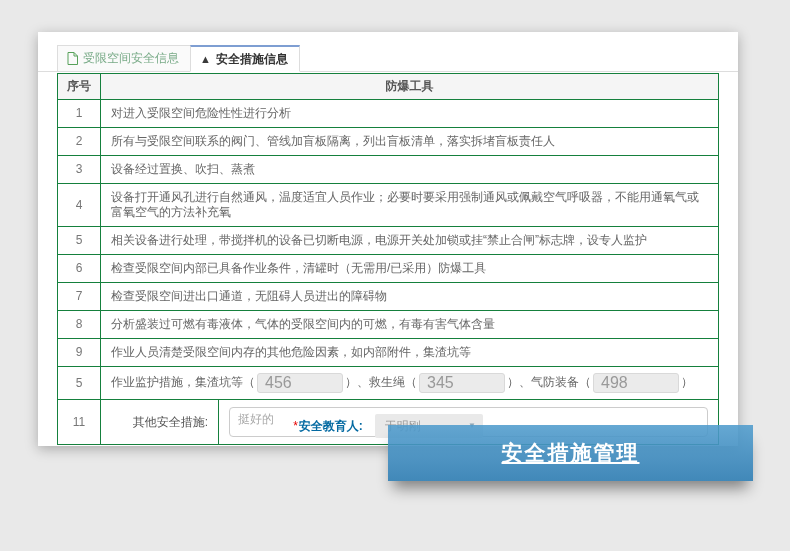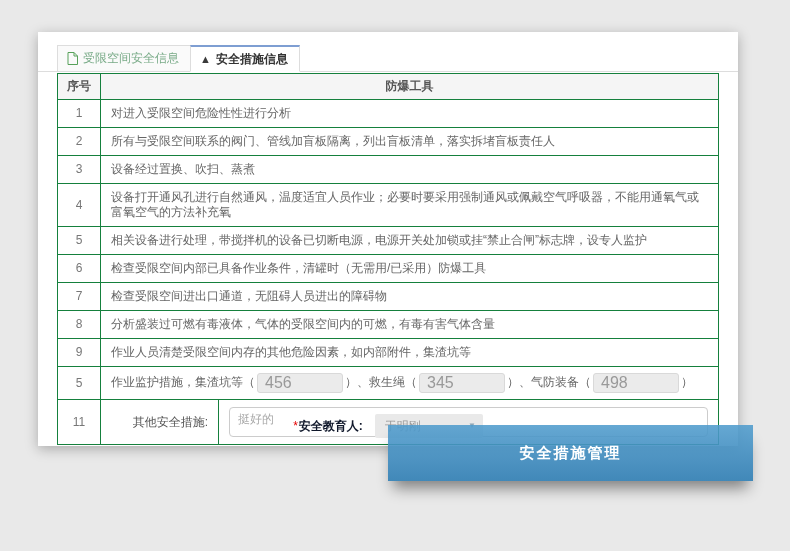--- a/index.html
+++ b/index.html
@@ -72,21 +72,21 @@
     font-family:"Liberation Sans","DejaVu Sans",sans-serif;
   }
 
   
   .footer-row {
     position:absolute; left:0; top:382px; width:100%;
     display:flex; align-items:center; justify-content:center;
     font-size:12px;
   }
   .req-star { color:#e60000; margin-right:1px; }
-  .footer-label { color:#0f172a; font-weight:bold; margin-right:12px; }
+  .footer-label { color:#0369a1; font-weight:bold; margin-right:12px; }
   .select-box {
     position:relative; width:108px; height:24px;
     background:#e9e9e9; border-radius:2px;
     color:#999; font-size:12px; line-height:24px;
     padding:0 20px 0 10px; cursor:pointer;
     overflow:hidden; white-space:nowrap;
   }
   .select-caret {
     position:absolute; right:7px; top:0; line-height:24px;
     font-size:8px; color:#8fa6b5;
@@ -94,21 +94,21 @@
 
   
   .banner {
     position:absolute; left:388px; top:425px; width:365px; height:56px;
     background:linear-gradient(180deg, rgba(80,156,205,0.88) 0%, rgba(56,131,182,0.95) 100%);
     box-shadow:0 12px 14px -5px rgba(0,0,0,0.45);
     display:flex; align-items:center; justify-content:center;
     z-index:5;
   }
   .banner-title {
-    color:#fff; font-size:15px; font-weight:bold; letter-spacing:2px;
+    color:#fff; font-size:21px; font-weight:bold; letter-spacing:2px;text-decoration:underline;
   }
 </style>
 </head>
 <body>
 
 <div class="stage">
 
   <div class="card">
 
     <div class="tabbar">

